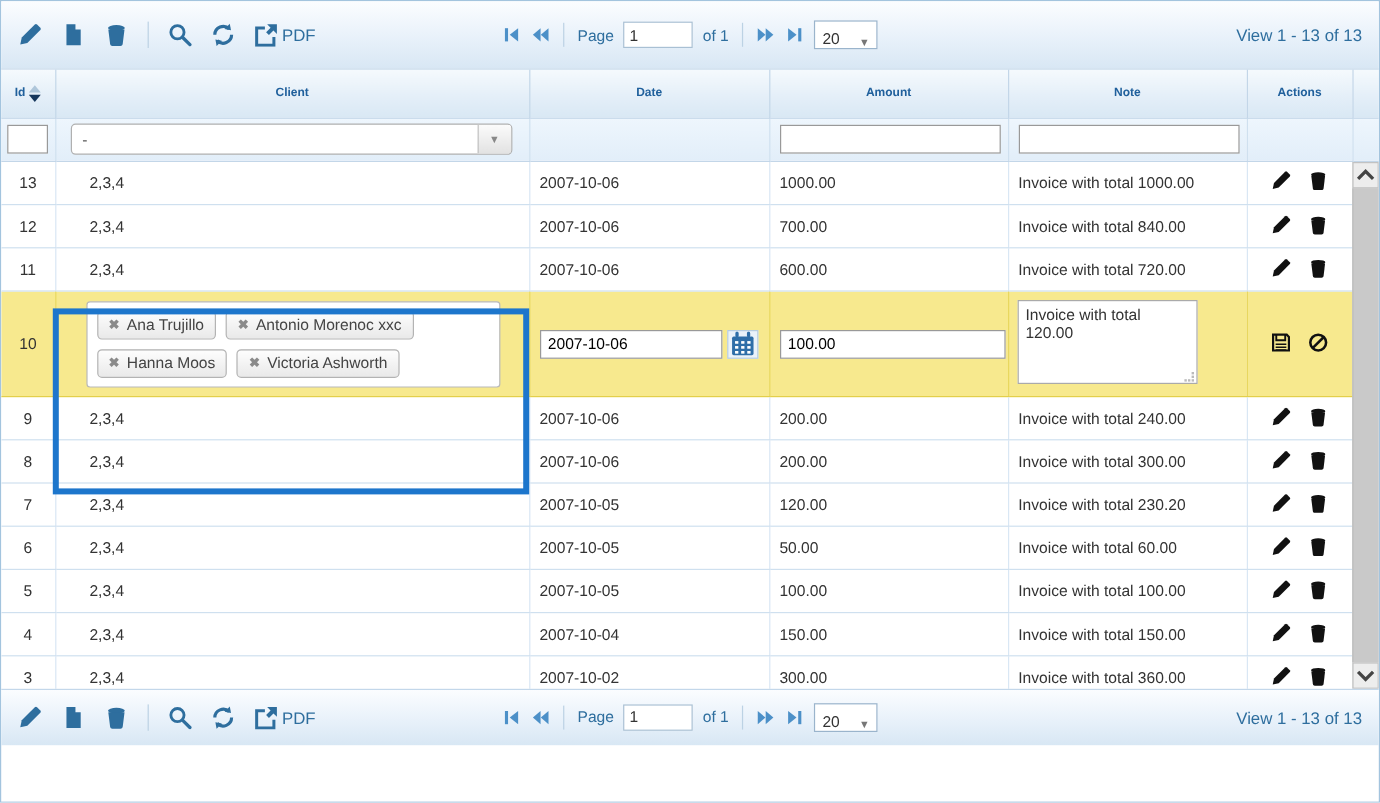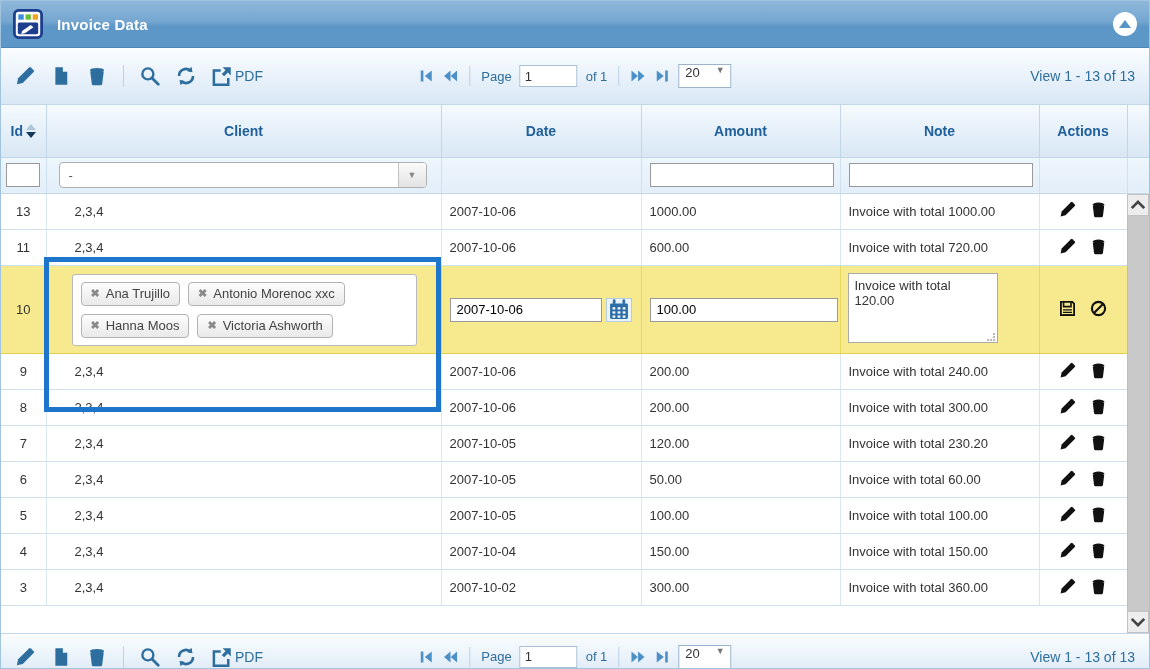--- a/index.html
+++ b/index.html
@@ -21,31 +21,31 @@
   .toolbar.bottom { border-bottom:none; border-top:1px solid #c3d7ea; height:47px; }
   .tb-left { display:flex; align-items:center; gap:16px; color:#2e6e9e; }
   .tb-sep { width:1px; height:22px; background:#bcd2e4; }
   .tb-icon { width:20px; height:20px; display:inline-flex; cursor:pointer; color:#2e6e9e; }
   .pdf-group { display:flex; align-items:center; gap:3px; cursor:pointer; }
   .pdf-label { font-size:14px; color:#2e6e9e; }
   .pager { position:absolute; left:50%; transform:translateX(-50%); display:flex; align-items:center; gap:8px; color:#2e6e9e; font-size:13px; }
   .pg-btn { width:16px; height:16px; display:inline-flex; color:#4c90c8; cursor:pointer; }
   .pg-sep { width:1px; height:20px; background:#bcd2e4; margin:0 3px; }
   .page-input { width:58px; height:22px; border:1px solid #a9c0d4; font-size:13px; padding:0 4px; color:#333; font-family:"Liberation Sans",sans-serif; }
-  .size-select { display:flex; align-items:flex-start; gap:16px; height:24px; border:1px solid #9ab4cc; background:#fff; padding:0 6px; cursor:pointer; }
+  .size-select { display:flex; align-items:flex-end; gap:16px; height:24px; border:1px solid #9ab4cc; background:#fff; padding:0 6px; cursor:pointer; }
   .size-value { font-size:13px; color:#333; }
   .size-arrow { font-size:9px; color:#777; }
   .view-status { margin-left:auto; font-size:14px; color:#2e6e9e; }
 
   
   table { border-collapse:collapse; table-layout:fixed; }
   .head-table { width:1148px; }
   .body-table { width:1126px; }
   col.c1{width:45px;} col.c2{width:395px;} col.c3{width:200px;} col.c4{width:199px;} col.c5{width:199px;} col.c6{width:88px;} col.c7{width:22px;}
-  .head-row th { height:52px; font-size:14px; font-weight:bold; color:#20609c; text-align:center; vertical-align:middle;
+  .head-row th { height:40px; font-size:10px; font-weight:bold; color:#20609c; text-align:center; vertical-align:middle;
     background:linear-gradient(#f5fafd, #e3eef8 60%, #d9e8f4); border-right:1px solid #c3d6e8; border-bottom:1px solid #c3d6e8; }
   .head-row th:last-child { border-right:none; }
   .th-inner { display:flex; align-items:center; justify-content:center; gap:3px; }
   .sort-icons { display:flex; flex-direction:column; gap:2px; }
   .sort-up { width:0;height:0;border-left:5px solid transparent;border-right:5px solid transparent;border-bottom:6px solid #aec6da; }
   .sort-down { width:0;height:0;border-left:5px solid transparent;border-right:5px solid transparent;border-top:6px solid #16375c; }
   .filter-row td { height:36px; background:linear-gradient(#eef6fd,#e2eef9); border-right:1px solid #cfe0ef; border-bottom:1px solid #c3d6e8; vertical-align:middle; }
   .filter-row td:last-child { border-right:none; }
   .f-input { height:24px; border:1px solid #999; font-size:13px; padding:0 4px; font-family:"Liberation Sans",sans-serif; }
   .f-id { width:34px; margin-left:5px; }
@@ -96,36 +96,20 @@
   
   .highlight-rect { position:absolute; left:43px; top:256px; width:397px; height:155px; border:5px solid #1d76cc; z-index:9; pointer-events:none; }
 
   svg { display:block; width:100%; height:100%; }
 </style>
 </head>
 <body>
 
 <div class="frame">
 
-  <div class="caption">
-    <span class="caption-icon">
-      <svg viewBox="0 0 28 28">
-        <rect x="1.3" y="1.3" width="25.4" height="25.4" rx="4" fill="#fff" stroke="#1c3e8c" stroke-width="2.6"></rect>
-        <rect x="5" y="5" width="5" height="5" fill="#3b8de0"></rect>
-        <rect x="11.7" y="5" width="5" height="5" fill="#6abf3a"></rect>
-        <rect x="18.4" y="5" width="5" height="5" fill="#f2a41f"></rect>
-        <rect x="4.5" y="12.5" width="19" height="11" rx="1.5" fill="#1c3e8c"></rect>
-        <path d="M8.5 20.5l8-5.6 2.6 2.1-8 5.6-3.4.7z" fill="#fff"></path>
-      </svg>
-    </span>
-    <span class="caption-title">Invoice Data</span>
-    <span class="collapse-btn">
-        <span class="collapse-tri"></span>
-      </span>
-  </div>
 
   <div class="toolbar top">
     <div class="tb-left">
       <span class="tb-icon">
           <svg viewBox="0 0 16 16" fill="currentColor">
             <path d="M11.2 1.1a1.1 1.1 0 0 1 1.5 0l2.2 2.2a1.1 1.1 0 0 1 0 1.5L6.2 13.5l-4.7 1 1-4.7z"></path>
           </svg>
         </span>
       <span class="tb-icon">
           <svg viewBox="0 0 16 16" fill="currentColor">
@@ -276,20 +260,42 @@
           <col class="c5">
           <col class="c6">
         </colgroup>
       <tbody id="tbody">
         <tr class="grid-row">
     <td class="c-id">13</td>
     <td class="c-client">2,3,4</td>
     <td class="c-date">2007-10-06</td>
     <td class="c-amount">1000.00</td>
     <td class="c-note">Invoice with total 1000.00</td>
+    <td class="c-actions">
+      <span class="act-icons">
+        <span class="act-icon">
+                  <svg viewBox="0 0 16 16" fill="currentColor">
+                    <path d="M11.2 1.1a1.1 1.1 0 0 1 1.5 0l2.2 2.2a1.1 1.1 0 0 1 0 1.5L6.2 13.5l-4.7 1 1-4.7z"></path>
+                  </svg>
+                </span>
+        <span class="act-icon">
+                  <svg viewBox="0 0 16 16" fill="currentColor">
+                    <ellipse cx="8" cy="3.4" rx="5.6" ry="1.9"></ellipse>
+                    <path d="M2.6 4.4h10.8l-1.2 9.7c-.1.8-.8 1.3-1.5 1.3H5.3c-.7 0-1.4-.5-1.5-1.3z"></path>
+                  </svg>
+                </span>
+      </span>
+    </td>
+  </tr>
+          <tr class="grid-row">
+    <td class="c-id">12</td>
+    <td class="c-client">2,3,4</td>
+    <td class="c-date">2007-10-06</td>
+    <td class="c-amount">700.00</td>
+    <td class="c-note">Invoice with total 840.00</td>
     <td class="c-actions">
       <span class="act-icons">
         <span class="act-icon">
                   <svg viewBox="0 0 16 16" fill="currentColor">
                     <path d="M11.2 1.1a1.1 1.1 0 0 1 1.5 0l2.2 2.2a1.1 1.1 0 0 1 0 1.5L6.2 13.5l-4.7 1 1-4.7z"></path>
                   </svg>
                 </span>
         <span class="act-icon">
                   <svg viewBox="0 0 16 16" fill="currentColor">
                     <ellipse cx="8" cy="3.4" rx="5.6" ry="1.9"></ellipse>

